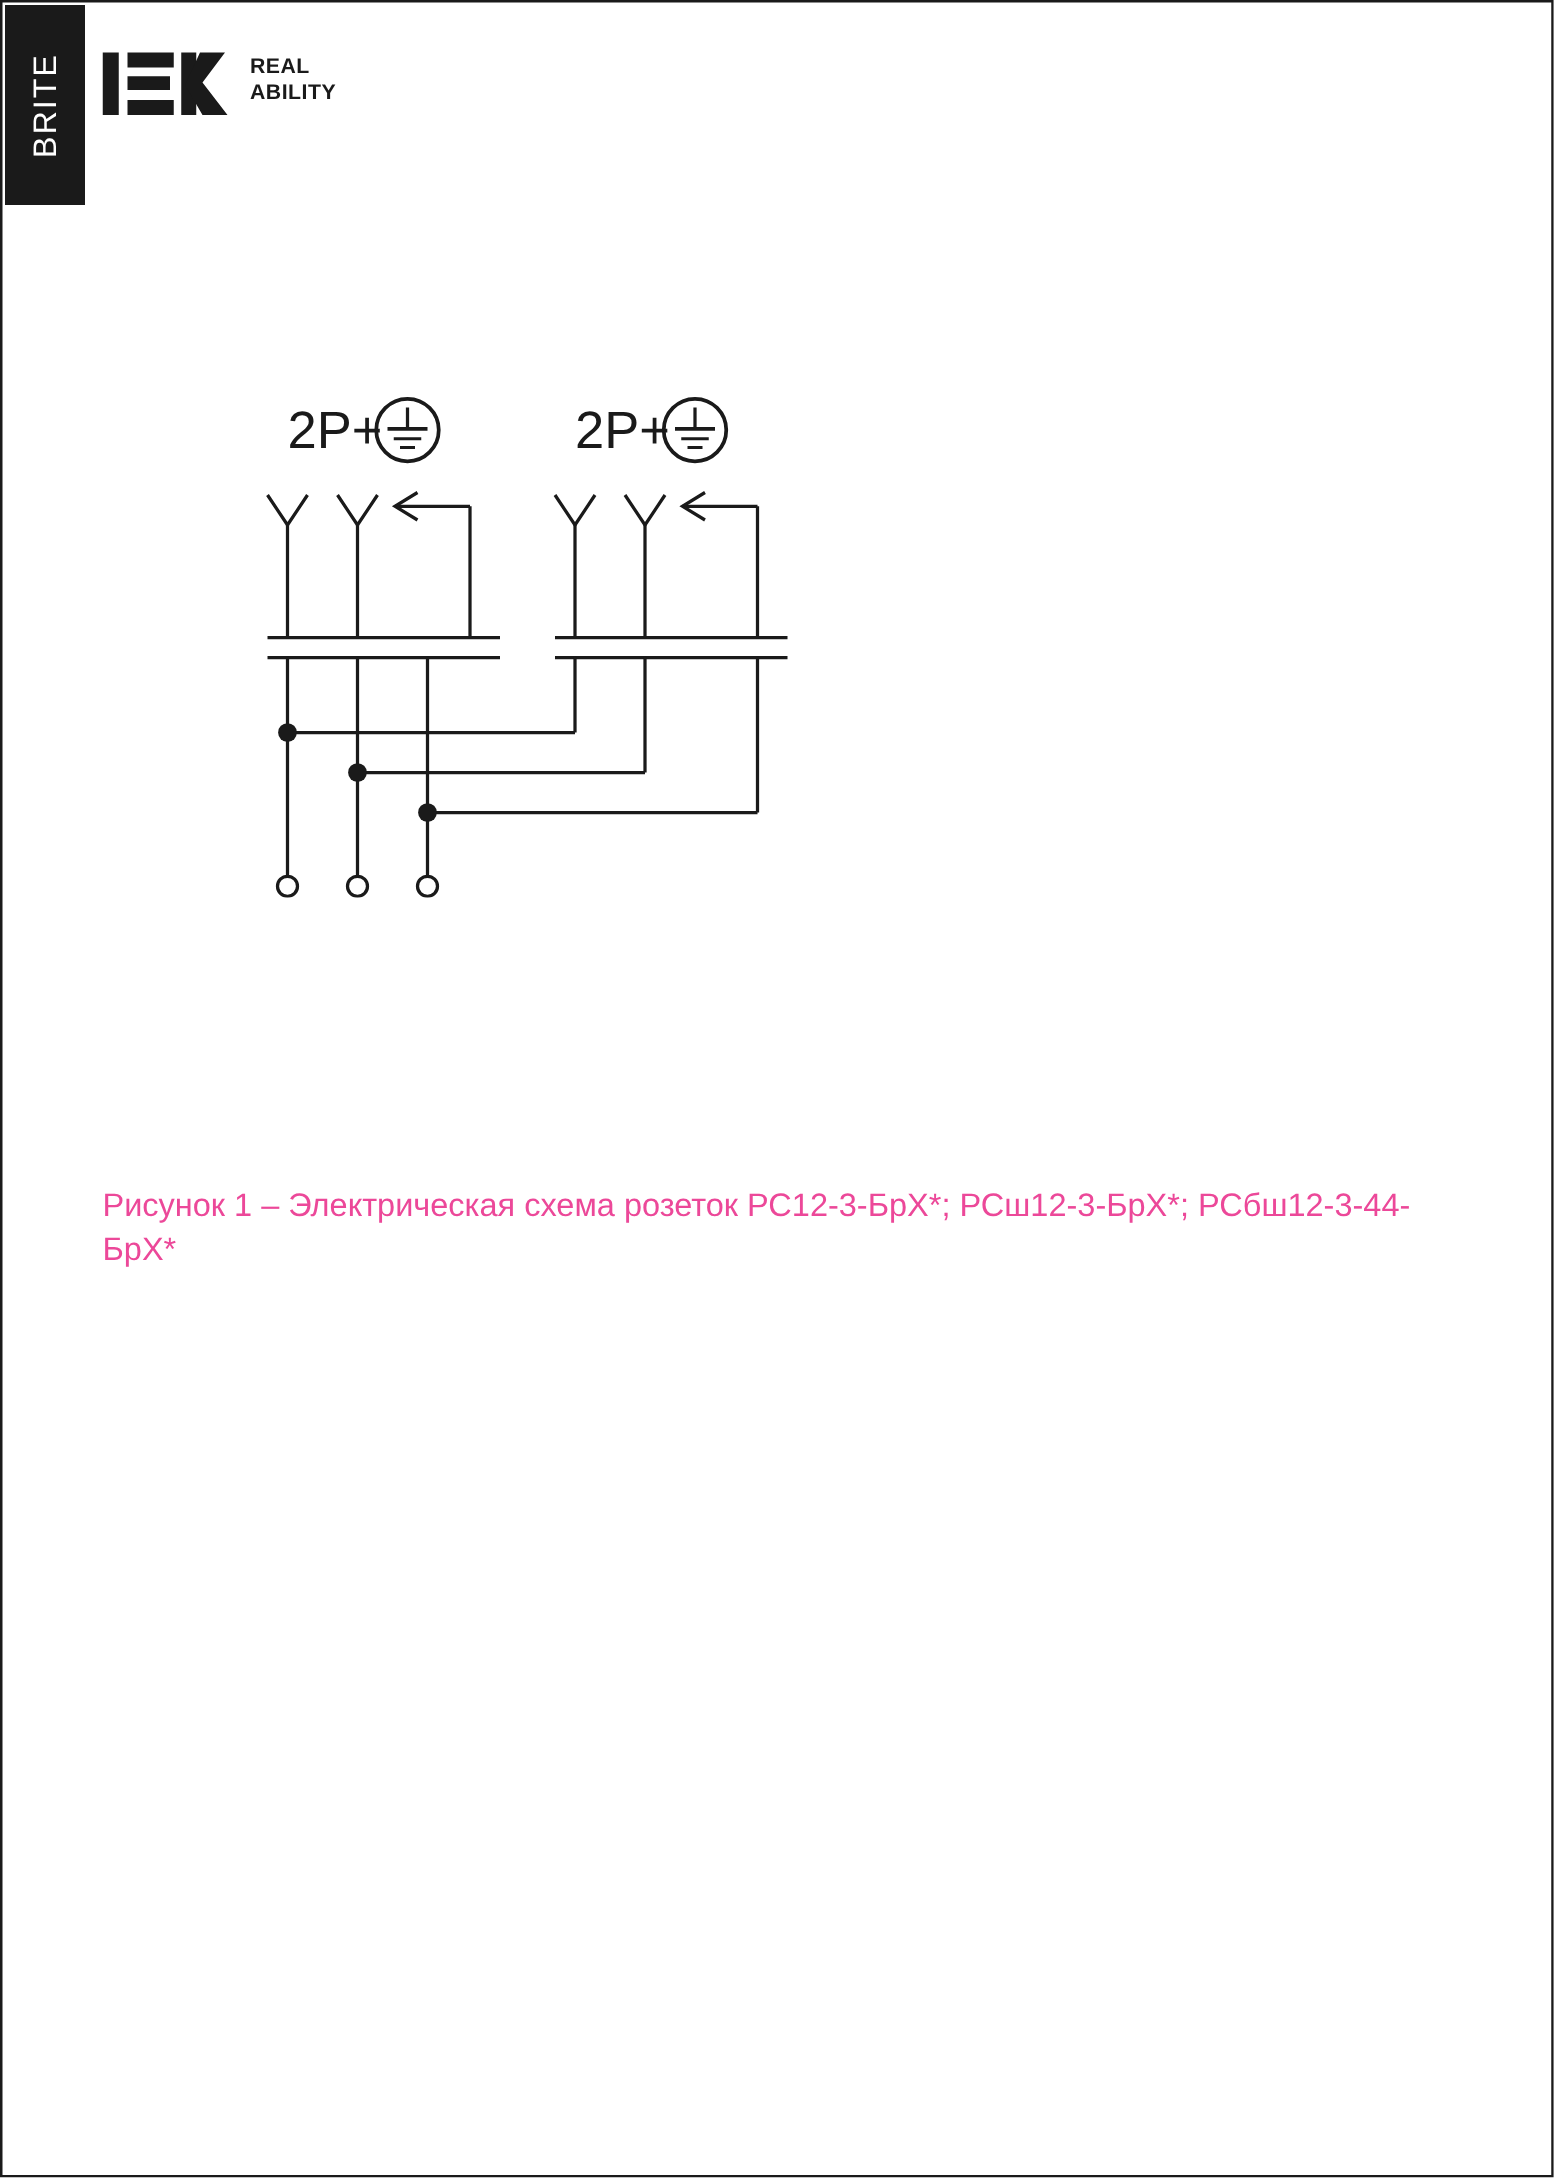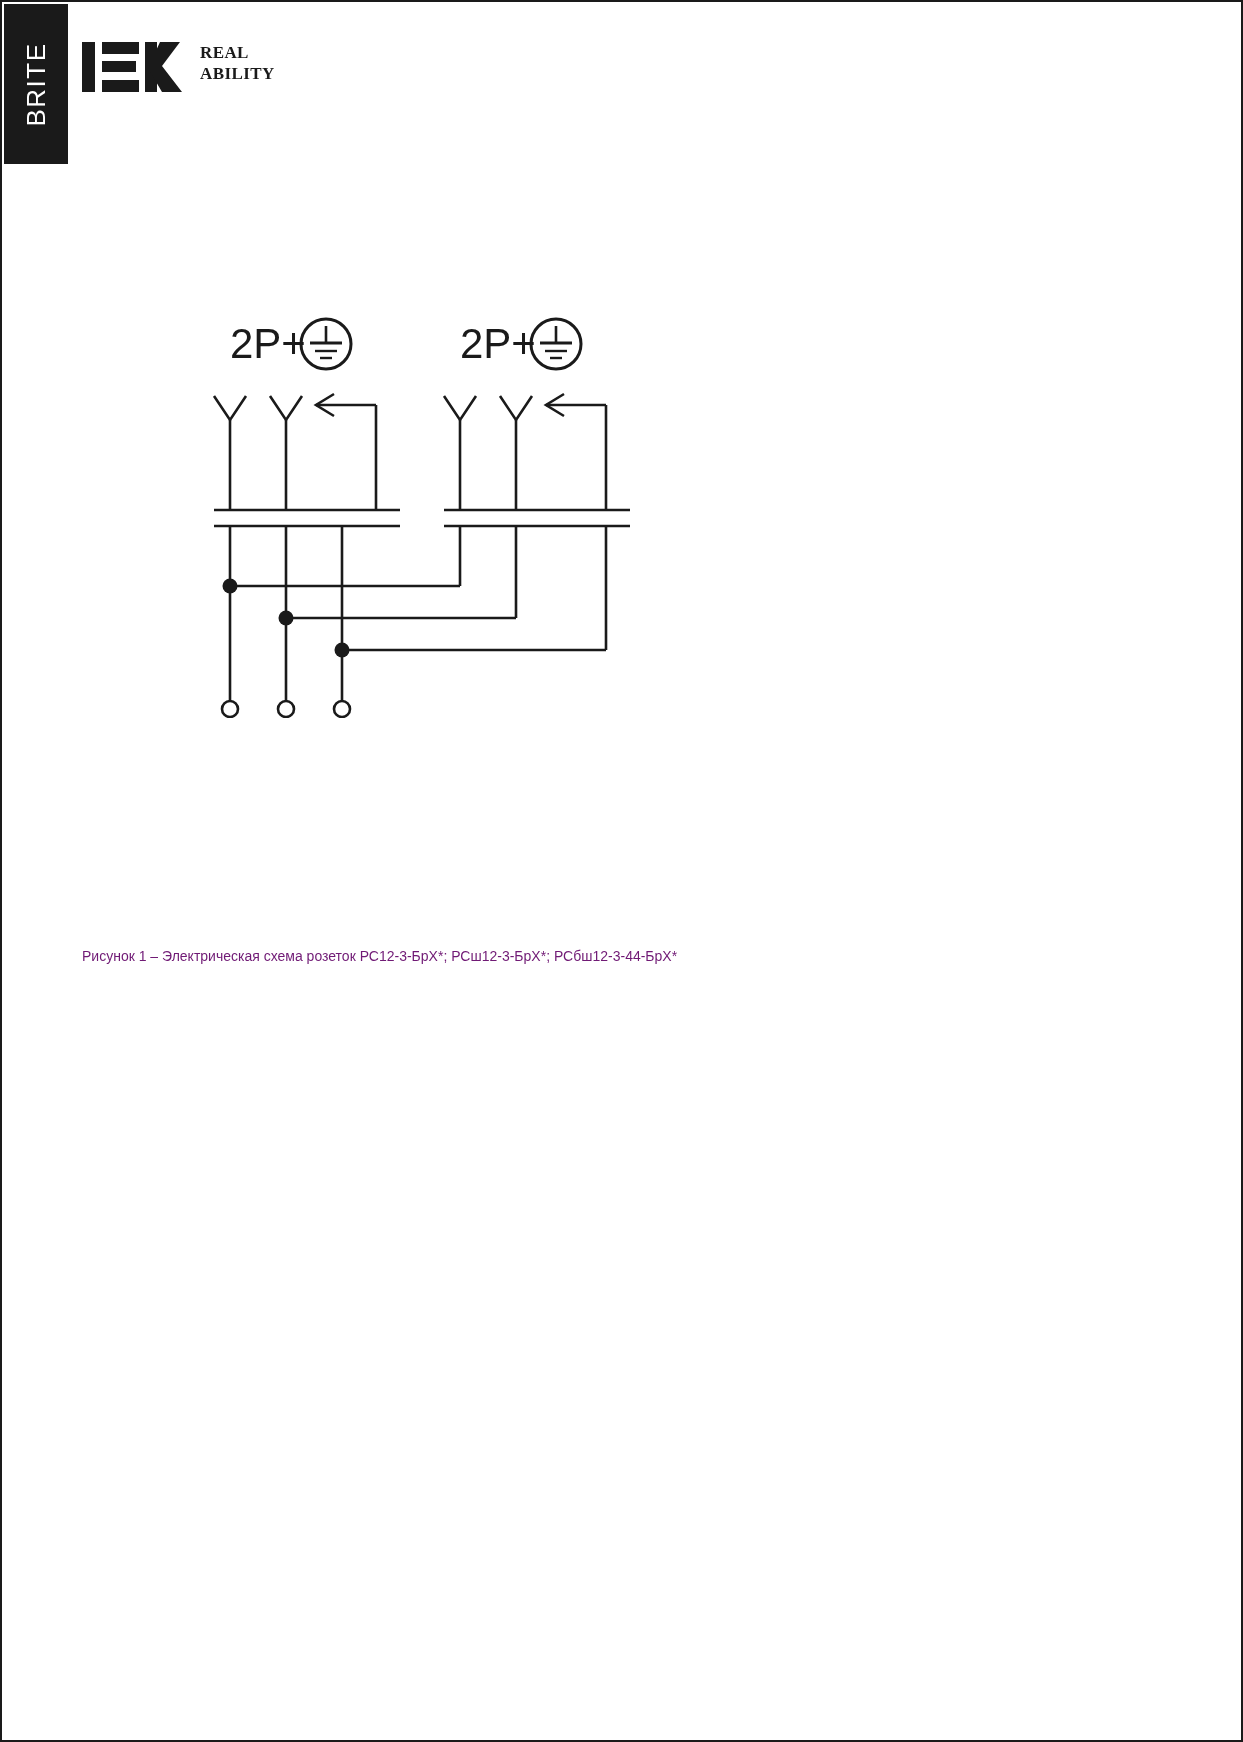--- a/index.html
+++ b/index.html
@@ -43,21 +43,20 @@
     white-space: nowrap;
   }
 
   .logo-block {
     position: absolute;
     left: 80px;
     top: 36px;
     display: flex;
     align-items: flex-start;
     gap: 14px;
-    font-family: Liberation Serif, serif;
   }
   .logo-mark {
     width: 104px;
     height: 58px;
   }
   .logo-tagline {
     margin-top: 5px;
     font-size: 17px;
     font-weight: bold;
     line-height: 1.22;
@@ -74,23 +73,23 @@
     height: 430px;
   }
   .schematic svg { display: block; }
 
   
   .caption {
     position: absolute;
     left: 80px;
     top: 945px;
     width: 1090px;
-    font-size: 14px;
+    font-size: 26px;
     line-height: 1.35;
-    color: #701a75;
+    color: #ec4899;
   }
 </style>
 </head>
 <body>
 
 <div class="page">
 
   <div class="brand-tab">
     <span>BRITE</span>
   </div>

